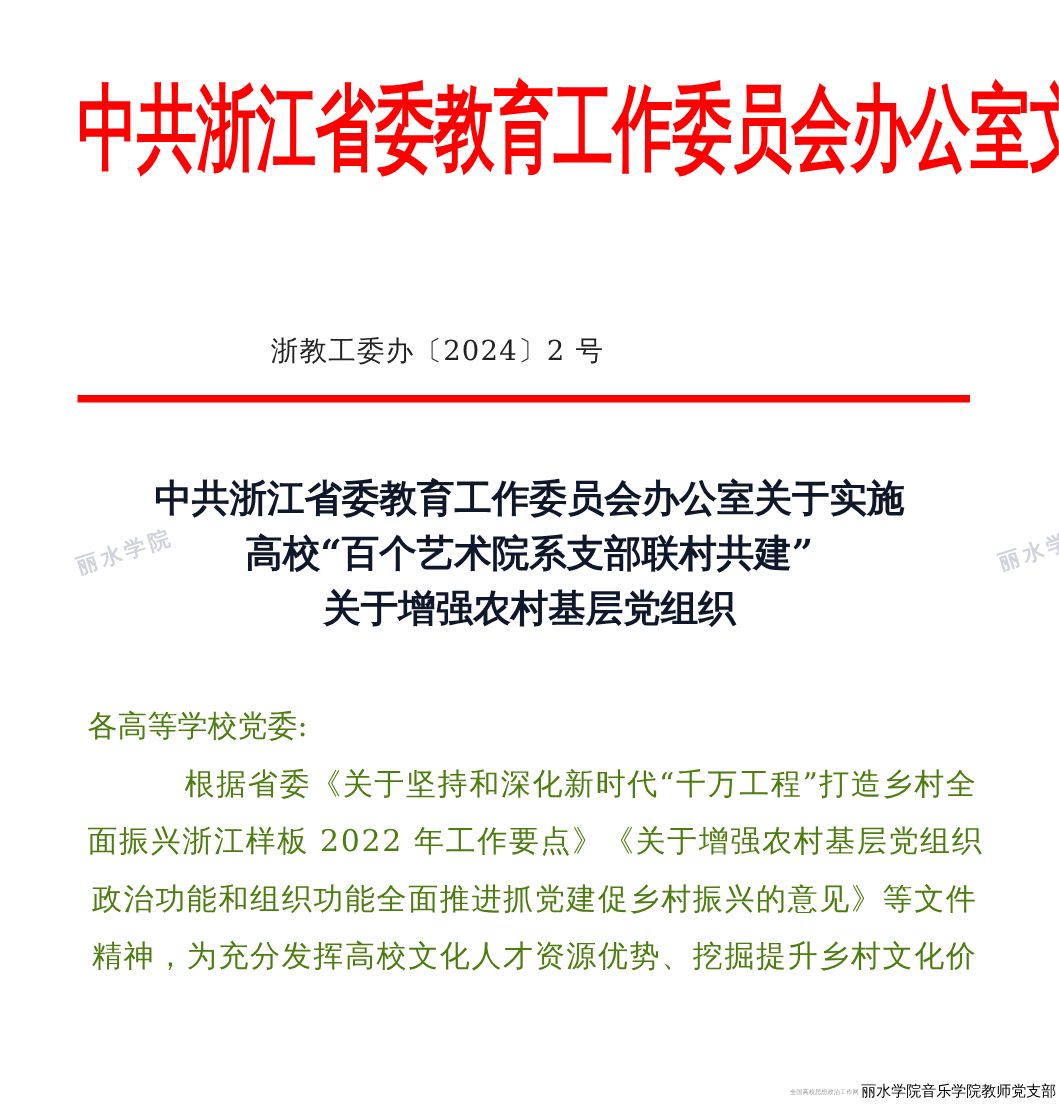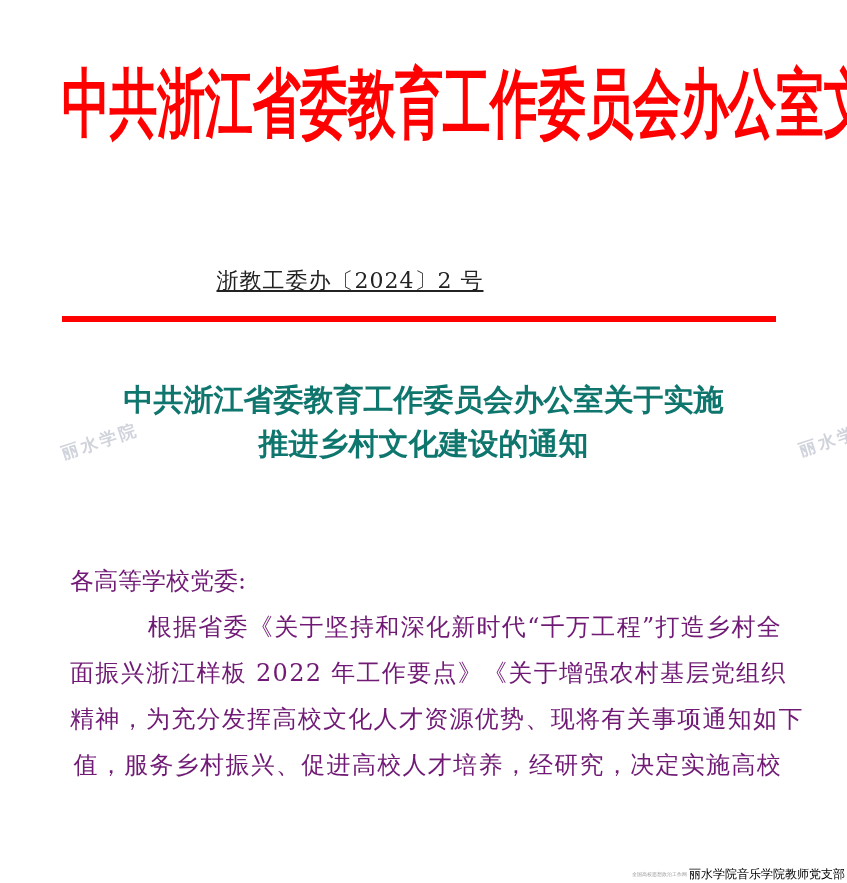--- a/index.html
+++ b/index.html
@@ -40,40 +40,39 @@
     }
     .doc-number {
       position: absolute;
       left: 0;
       width: 700px;
       top: 266px;
       text-align: center;
       font-size: 22px;
       color: #222222;
       letter-spacing: 1px;
-      text-decoration: underline;
     }
     .red-rule {
       position: absolute;
       left: 62px;
       top: 316px;
       width: 714px;
       height: 6px;
       background: #ff0000;
     }
     .title {
       position: absolute;
       left: 0;
       width: 847px;
       top: 378px;
       text-align: center;
       font-weight: bold;
       font-size: 30px;
       line-height: 44px;
-      color: #0f766e;
+      color: #0f172a;
     }
     .title .line {
       display: block;
       white-space: nowrap;
     }
     .watermark {
       position: absolute;
       color: #c9ccd6;
       font-size: 17px;
       font-weight: bold;
@@ -84,21 +83,21 @@
     }
     .wm-left { left: 60px; top: 430px; }
     .wm-right { left: 798px; top: 430px; }
     .body-text {
       position: absolute;
       left: 70px;
       top: 558px;
       width: 712px;
       font-size: 24px;
       line-height: 46px;
-      color: #701a75;
+      color: #4d7c0f;
       font-family: "DejaVu Serif", "Liberation Serif", serif;
     }
     .body-text .salutation {
       display: block;
       white-space: nowrap;
     }
     .body-text .pline {
       display: block;
       white-space: nowrap;
       letter-spacing: 1.3px;
@@ -151,26 +150,27 @@
 
 <div class="doc-number">浙教工委办〔2024〕2 号</div>
 
 <div class="red-rule"></div>
 
 <div class="watermark wm-left">丽水学院</div>
 <div class="watermark wm-right">丽水学</div>
 
 <div class="title">
   <span class="line">中共浙江省委教育工作委员会办公室关于实施</span>
-  <span class="line">推进乡村文化建设的通知</span>
+  <span class="line">高校“百个艺术院系支部联村共建”</span>
+  <span class="line">关于增强农村基层党组织</span>
 </div>
 
 <div class="body-text">
   <span class="salutation">各高等学校党委:</span>
   <span class="pline first">根据省委《关于坚持和深化新时代“千万工程”打造乡村全</span>
   <span class="pline">面振兴浙江样板 2022 年工作要点》《关于增强农村基层党组织</span>
-  <span class="pline">精神，为充分发挥高校文化人才资源优势、现将有关事项通知如下</span>
-  <span class="pline">值，服务乡村振兴、促进高校人才培养，经研究，决定实施高校</span>
+  <span class="pline">政治功能和组织功能全面推进抓党建促乡村振兴的意见》等文件</span>
+  <span class="pline">精神，为充分发挥高校文化人才资源优势、挖掘提升乡村文化价</span>
 </div>
 
 <div class="footer-source">
   <span class="tiny">全国高校思想政治工作网</span><span>丽水学院音乐学院教师党支部</span>
 </div>
 
 </body></html>

